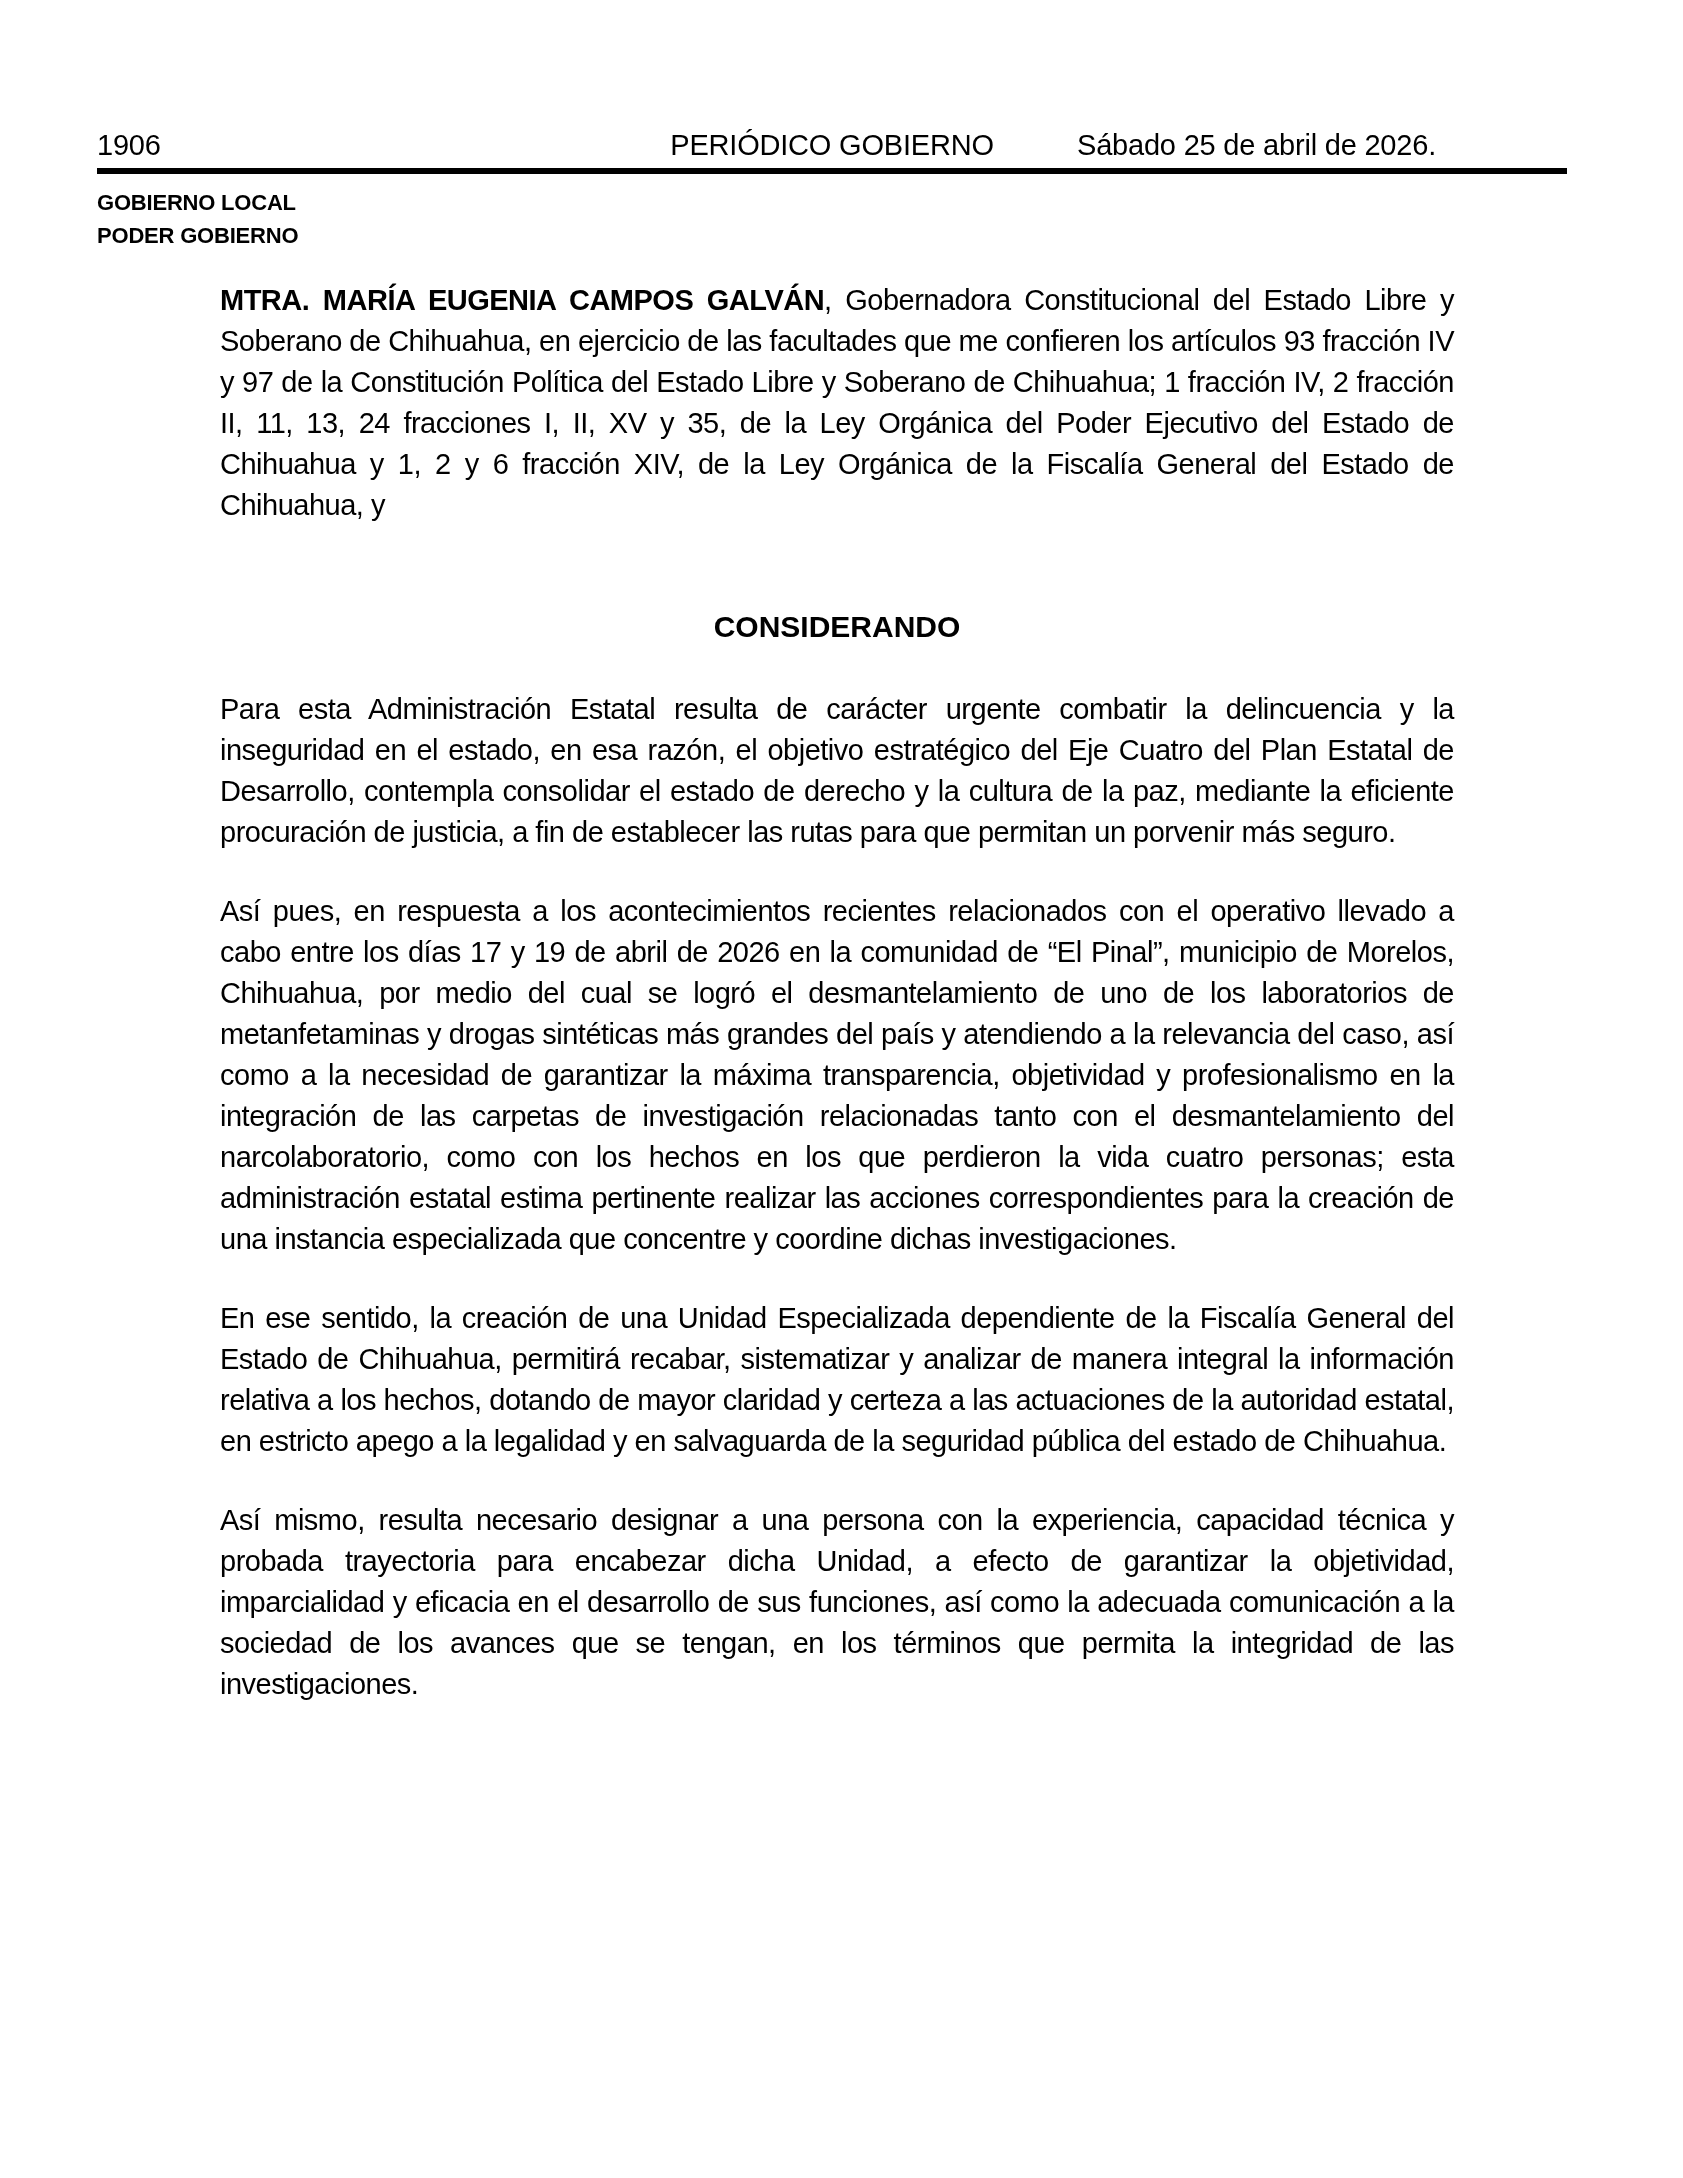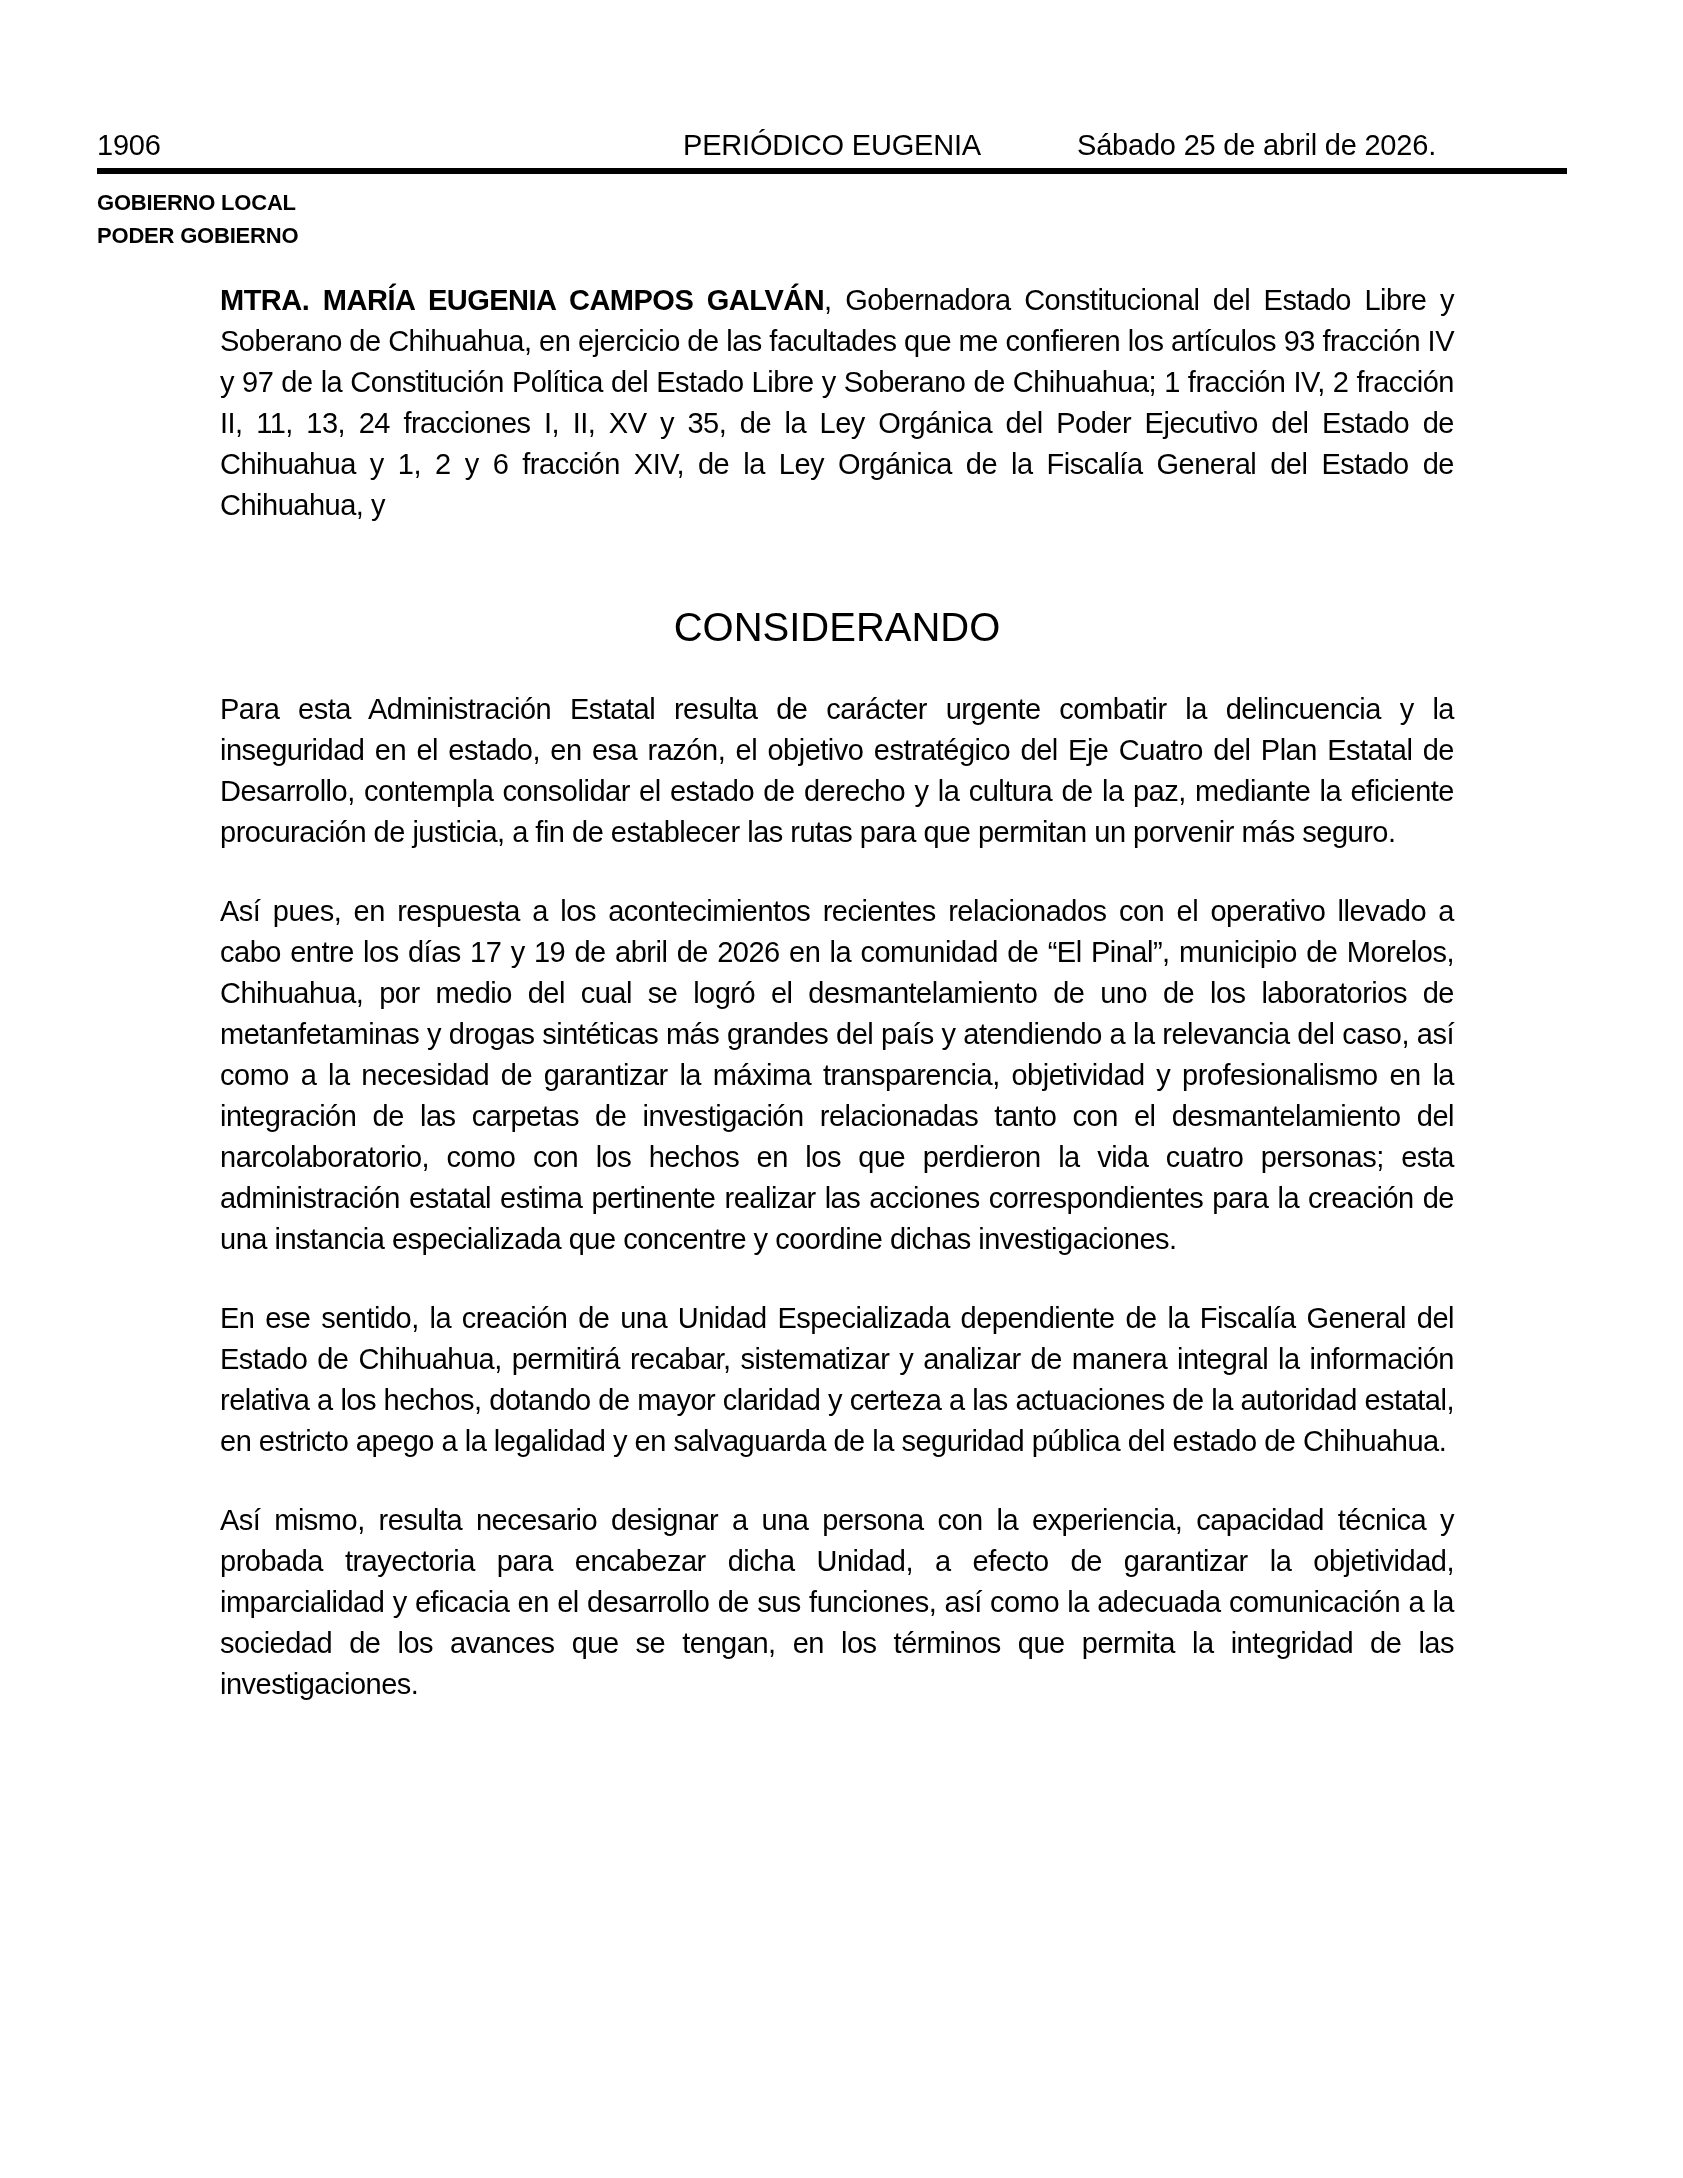--- a/index.html
+++ b/index.html
@@ -57,36 +57,36 @@
     text-align: justify;
     text-justify: inter-word;
   }
   .para {
     margin: 0 0 38px 0;
   }
   .para strong {
     font-weight: 700;
   }
   .considerando {
-    font-size: 40px;
-    font-weight: 400;
+    font-size: 30px;
+    font-weight: 700;
     line-height: 40px;
     text-align: center;
     letter-spacing: 0;
     margin: 81px 0 42px 0;
   }
 </style>
 </head>
 <body>
 
 <div class="page">
 
   <header class="doc-header">
     <span class="hdr-left">1906</span>
-    <span class="hdr-center">PERIÓDICO EUGENIA</span>
+    <span class="hdr-center">PERIÓDICO GOBIERNO</span>
     <span class="hdr-right">Sábado 25 de abril de 2026.</span>
   </header>
 
   <div class="gov-heading">
     <div>GOBIERNO LOCAL</div>
     <div>PODER GOBIERNO</div>
   </div>
 
   <main class="body-col">
 

